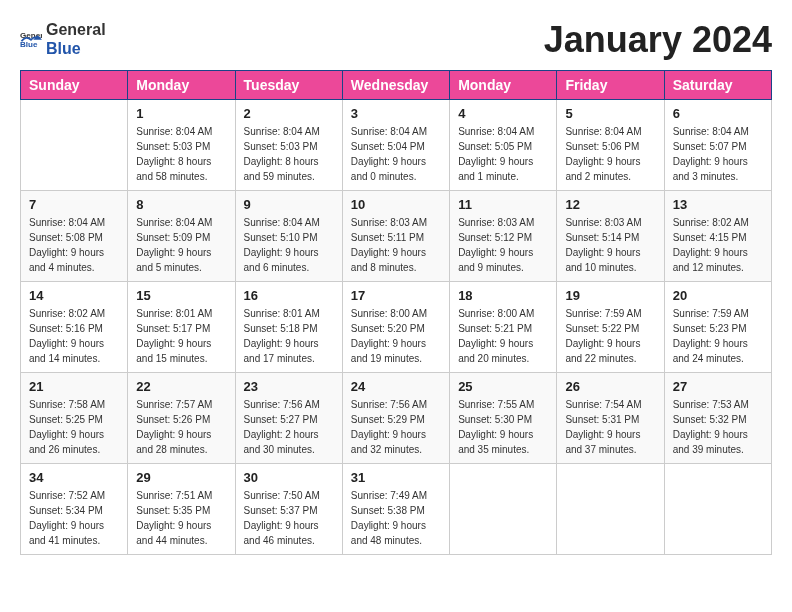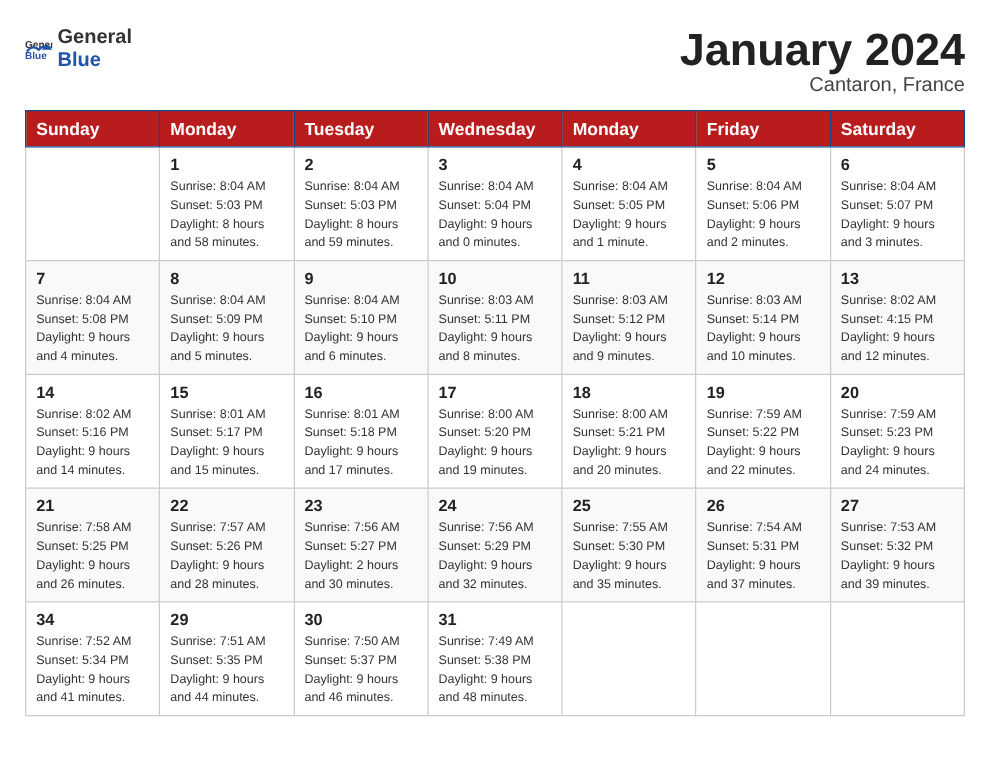--- a/index.html
+++ b/index.html
@@ -37,21 +37,21 @@
     .location {
       font-size: 16px;
       color: #444;
     }
     .calendar-table {
       width: 100%;
       border-collapse: collapse;
       border: 1px solid #ccc;
     }
     .calendar-table th {
-      background-color: #b91c1c;
+      background-color: #ec4899;
       color: #fff;
       text-align: left;
       padding: 6px 8px;
       font-size: 14px;
       font-weight: bold;
       border: 1px solid #1a4488;
     }
     .calendar-table td {
       vertical-align: top;
       padding: 6px 8px;
@@ -92,21 +92,20 @@
       <polygon points="24,10 30,16 18,16" fill="#2255aa"></polygon>
       <text x="0" y="26" font-size="11" font-weight="bold" fill="#2255aa" font-family="Arial">Blue</text>
     </svg>
     <div style="display:flex;flex-direction:column;line-height:1.2;">
       <span style="font-size:16px;font-weight:bold;color:#333;">General</span>
       <span style="font-size:16px;font-weight:bold;color:#2255aa;">Blue</span>
     </div>
   </div>
   <div class="title-area">
     <div class="month-title">January 2024</div>
-    <div class="location">Cantaron, France</div>
   </div>
 </div>
 
 <table class="calendar-table">
   <thead>
     <tr id="weekday-header">
         <th>Sunday</th>
         <th>Monday</th>
         <th>Tuesday</th>
         <th>Wednesday</th>

